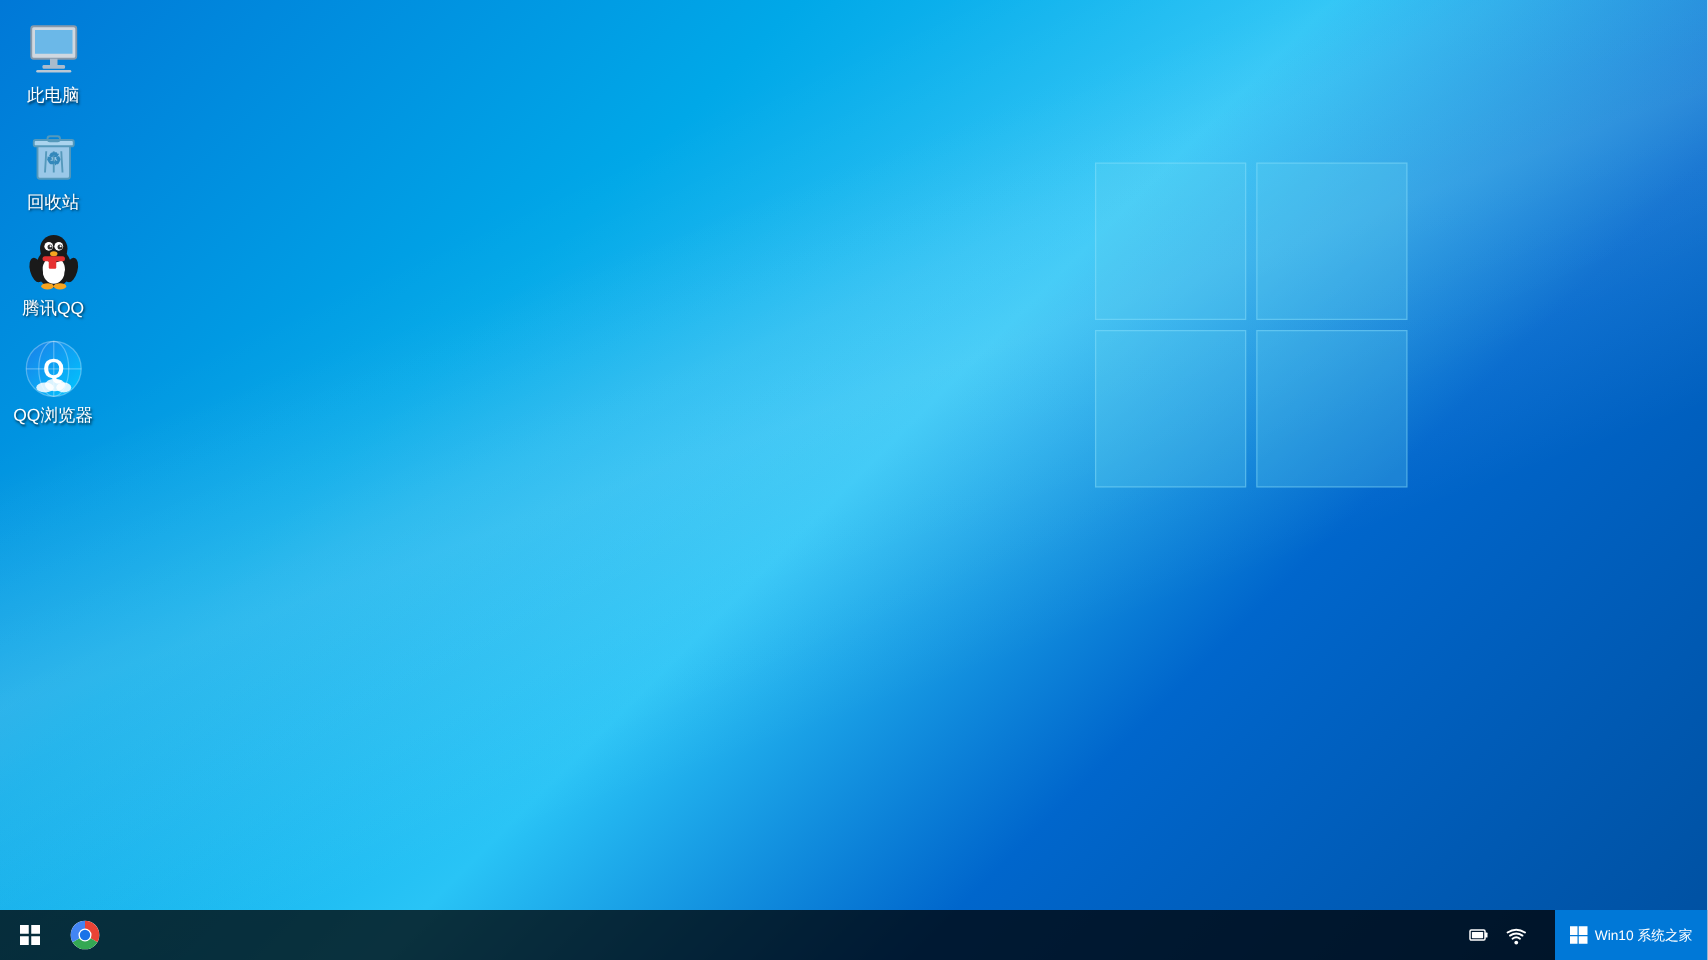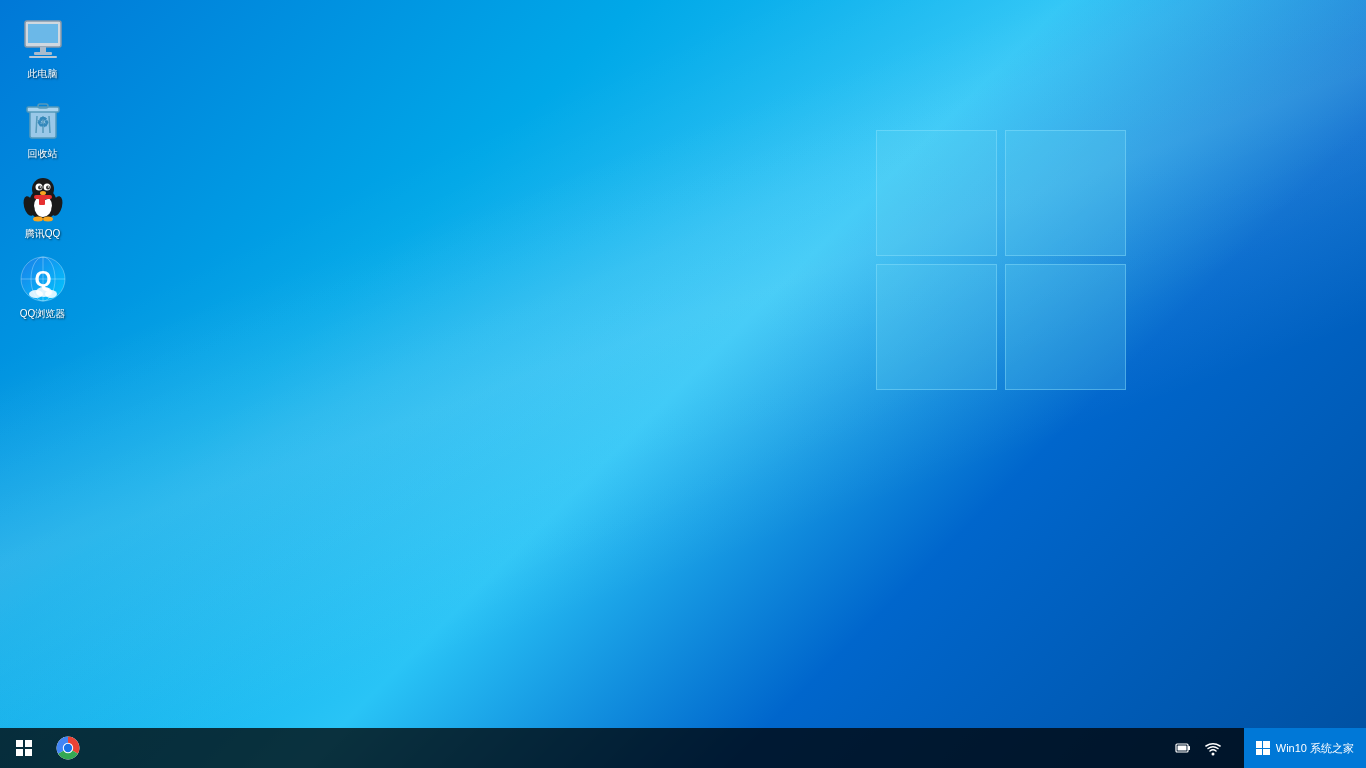--- a/index.html
+++ b/index.html
@@ -102,21 +102,21 @@
       width: 48px;
       height: 48px;
       display: flex;
       align-items: center;
       justify-content: center;
       margin-bottom: 4px;
     }
 
     .desktop-icon .icon-label {
       color: white;
-      font-size: 10px;
+      font-size: 14px;
       text-align: center;
       text-shadow: 1px 1px 2px rgba(0,0,0,0.7);
       line-height: 1.3;
       word-break: break-all;
     }
 
     
     #taskbar {
       position: absolute;
       bottom: 0;

